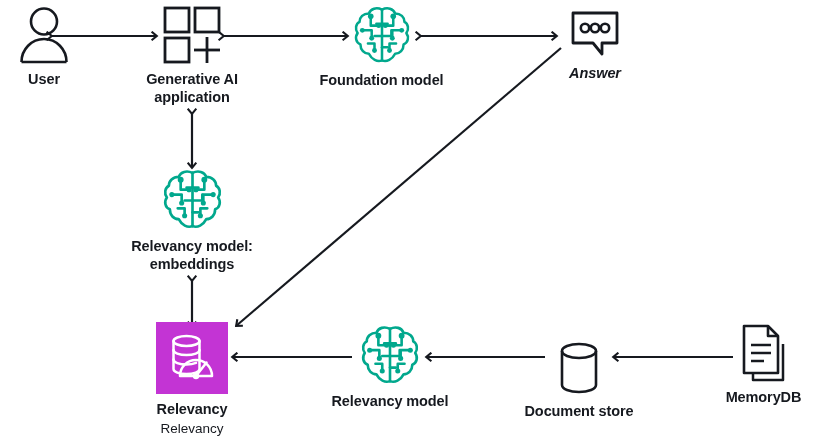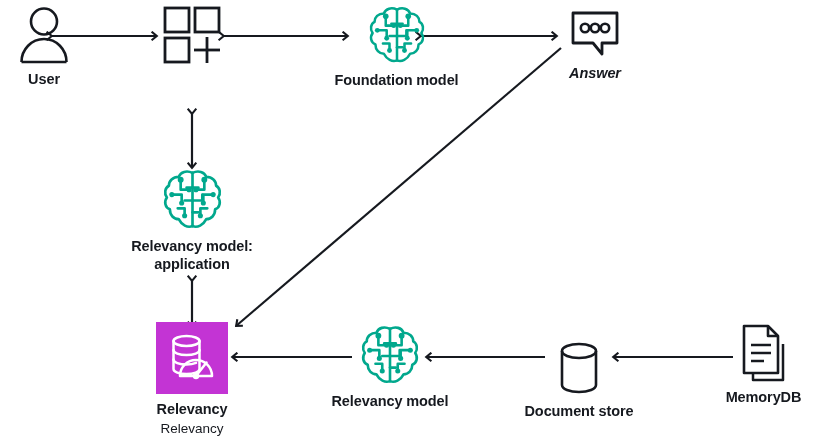--- a/index.html
+++ b/index.html
@@ -129,23 +129,25 @@
   <div class="node" style="left:122px; top:6px; width:140px;">
     <div class="node-icon">
       <svg width="58" height="58" viewBox="0 0 58 58">
         <rect x="2" y="2" width="24" height="24" fill="none" stroke="#16191f" stroke-width="2.8"></rect>
         <rect x="32" y="2" width="24" height="24" fill="none" stroke="#16191f" stroke-width="2.8"></rect>
         <rect x="2" y="32" width="24" height="24" fill="none" stroke="#16191f" stroke-width="2.8"></rect>
         <line x1="44" y1="31" x2="44" y2="57" stroke="#16191f" stroke-width="2.8"></line>
         <line x1="31" y1="44" x2="57" y2="44" stroke="#16191f" stroke-width="2.8"></line>
       </svg>
     </div>
-  </div>
-
-  <div class="node" style="left:324px; top:5px; width:145px;">
+    <div class="node-label">Generative AI
+application</div>
+  </div>
+
+  <div class="node" style="left:309px; top:5px; width:145px;">
     <div class="node-icon">
       <svg width="60" height="60" viewBox="0 0 64 64">
         <g fill="none" stroke="#01a88d" stroke-width="2.7" stroke-linejoin="round" stroke-linecap="round">
           <path d="M32 5 L32 59"></path>
           <path d="M32 5 C26 2 20 4 18 9 C12 9 8 13 8 18 C4 20 3 26 6 30
                    C3 34 4 40 9 42 C9 48 13 52 18 52 C21 58 27 61 32 59"></path>
           <path d="M32 5 C38 2 44 4 46 9 C52 9 56 13 56 18 C60 20 61 26 58 30
                    C61 34 60 40 55 42 C55 48 51 52 46 52 C43 58 37 61 32 59"></path>
           <path d="M20 14 L20 22 L27 22"></path>
           <path d="M13 27 L21 27 L21 34"></path>
@@ -217,21 +219,21 @@
           <circle cx="24" cy="48.5" r="2.6"></circle>
           <circle cx="44" cy="12" r="3"></circle>
           <circle cx="35.5" cy="22" r="2.6"></circle>
           <circle cx="53" cy="27" r="2.6"></circle>
           <circle cx="43" cy="35.5" r="2.6"></circle>
           <circle cx="40" cy="48.5" r="2.6"></circle>
         </g>
       </svg>
     </div>
     <div class="node-label">Relevancy model:
-application</div>
+embeddings</div>
   </div>
 
   <div class="node" style="left:122px; top:322px; width:140px;">
     <div class="aws-tile">
       <svg width="54" height="54" viewBox="0 0 54 54">
         <g fill="none" stroke="#ffffff" stroke-width="2.5" stroke-linecap="round" stroke-linejoin="round">
           <ellipse cx="21.5" cy="10" rx="13" ry="5"></ellipse>
           <path d="M8.5 10 L8.5 38 C8.5 40.8 14.3 43 21.5 43 C28.7 43 34.5 40.8 34.5 38 L34.5 10"></path>
           <path d="M8.5 19 C8.5 21.8 14.3 24 21.5 24 C28.7 24 34.5 21.8 34.5 19"></path>
           <path d="M8.5 28.5 C8.5 31.3 14.3 33.5 21.5 33.5 C25.2 33.5 28.6 32.9 31 31.9"></path>

